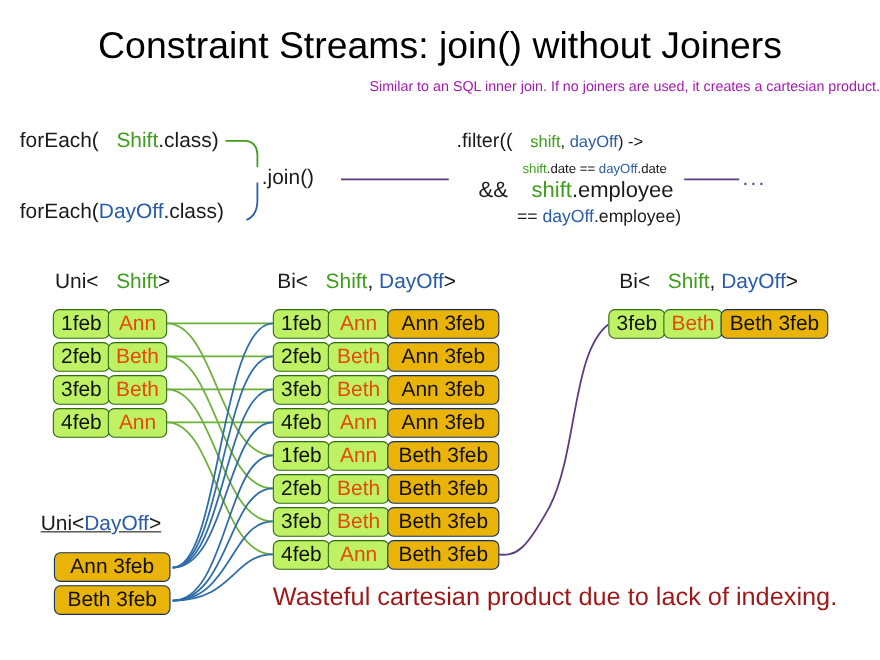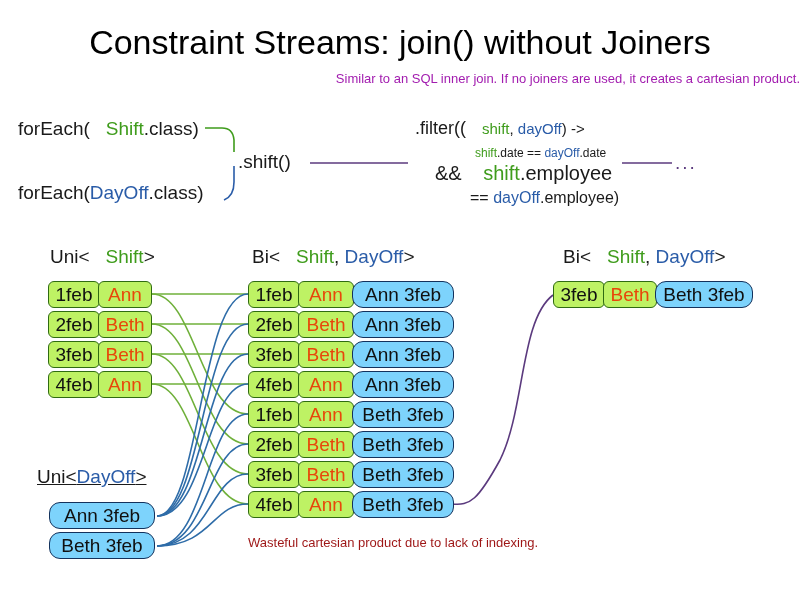--- a/index.html
+++ b/index.html
@@ -53,23 +53,22 @@
     border-radius:6px;
     background:#bef264;
     display:flex;align-items:center;justify-content:center;
     font-size:19px;line-height:19px;
     padding:0 3px;
     position:relative;
   }
   .cell.date{color:#101010;}
   .cell.emp{color:#e8470a;margin-left:-2px;}
   .cell.blue{
-    background:#7dd3fc;border-color:#14325c;color:#101010;
+    background:#eab308;border-color:#14325c;color:#101010;
     margin-left:-2px;
-    border-radius:11px;
   }
 
   
   .shiftcard{left:48px;}
   .shiftcard .date{width:52px;}
   .shiftcard .emp{width:54px;}
 
   
   .bicard{left:248px;}
   .bicard .date{width:52px;}
@@ -81,21 +80,21 @@
   #resultcard .date{width:52px;}
   #resultcard .emp{width:54px;}
   #resultcard .blue{width:98px;}
 
   
   .docard{left:49px;}
   .docard .blue{width:106px;margin-left:0;}
 
   
   #warning{
-    left:248px;top:530px;font-size:13px;line-height:25px;
+    left:248px;top:530px;font-size:23px;line-height:25px;
     color:#9e1616;white-space:nowrap;
   }
 
   #wires{position:absolute;left:0;top:0;width:800px;height:600px;
          pointer-events:none;}
 </style>
 </head>
 <body>
 
 <div id="stage">
@@ -137,21 +136,21 @@
   <div class="abs" id="subtitle">Similar to an SQL inner join. If no joiners are used, it creates a cartesian product.</div>
 
   <div class="abs code" id="fe-shift">
     <span>forEach(</span><span class="sh">Shift</span><span>.class)</span>
   </div>
 
   <div class="abs code" id="fe-dayoff">
     <span>forEach(</span><span class="dy">DayOff</span><span>.class)</span>
   </div>
 
-  <div class="abs code" id="join-lbl">.shift()</div>
+  <div class="abs code" id="join-lbl">.join()</div>
 
   <div class="abs code" id="filter-lbl">
     <span>.filter((</span><span class="sh fl-small">shift</span><span class="fl-small">, </span><span class="dy fl-small">dayOff</span><span class="fl-small">) -&gt;</span>
   </div>
 
   <div class="abs code" id="filter-l2">
     <span class="sh">shift</span><span>.date == </span><span class="dy">dayOff</span><span>.date</span>
   </div>
 
   <div class="abs code" id="filter-l3">

